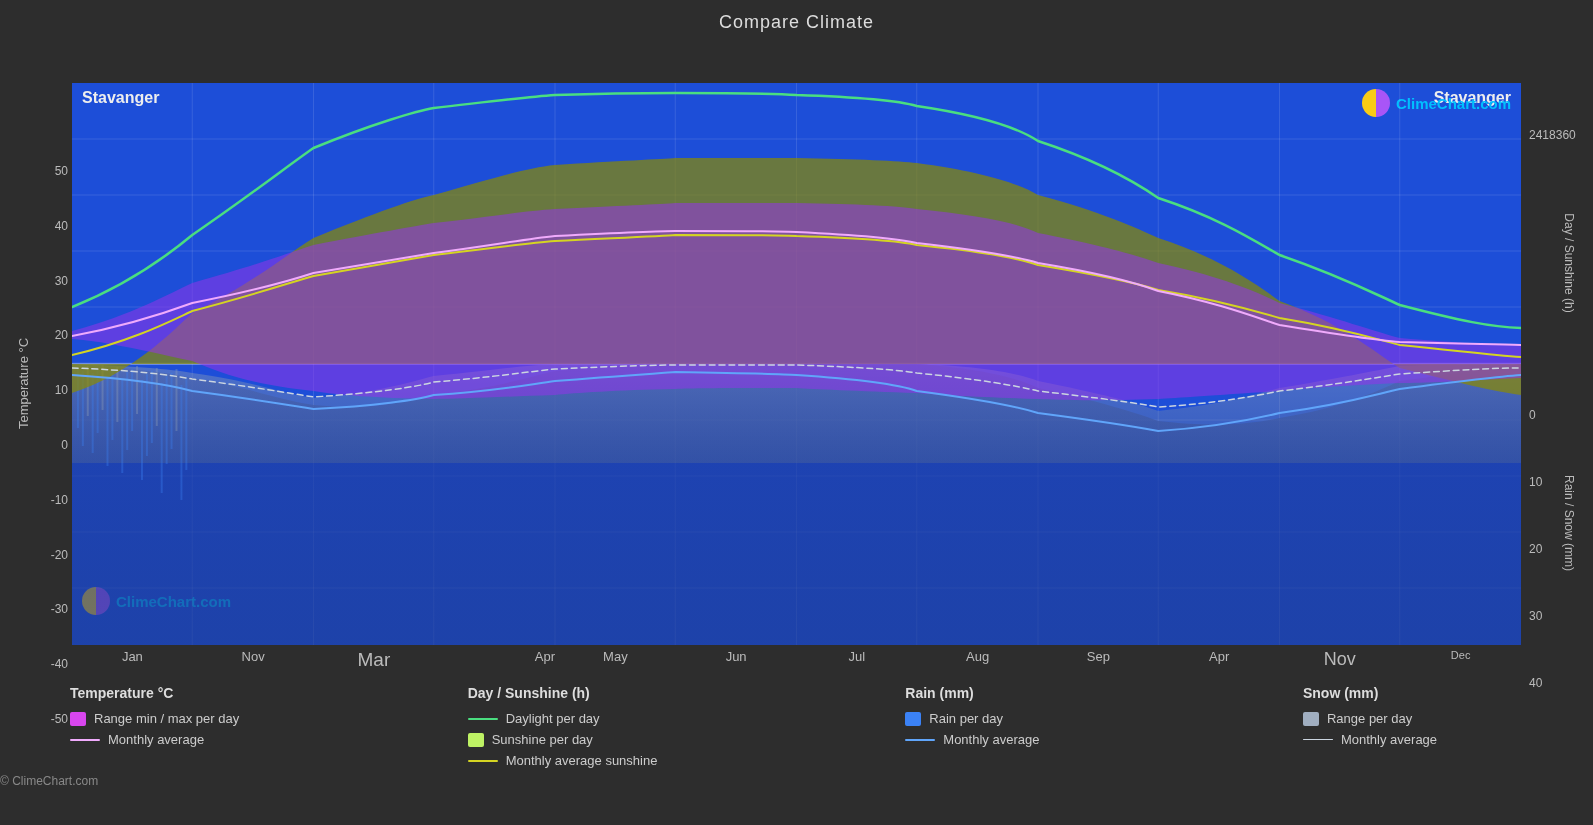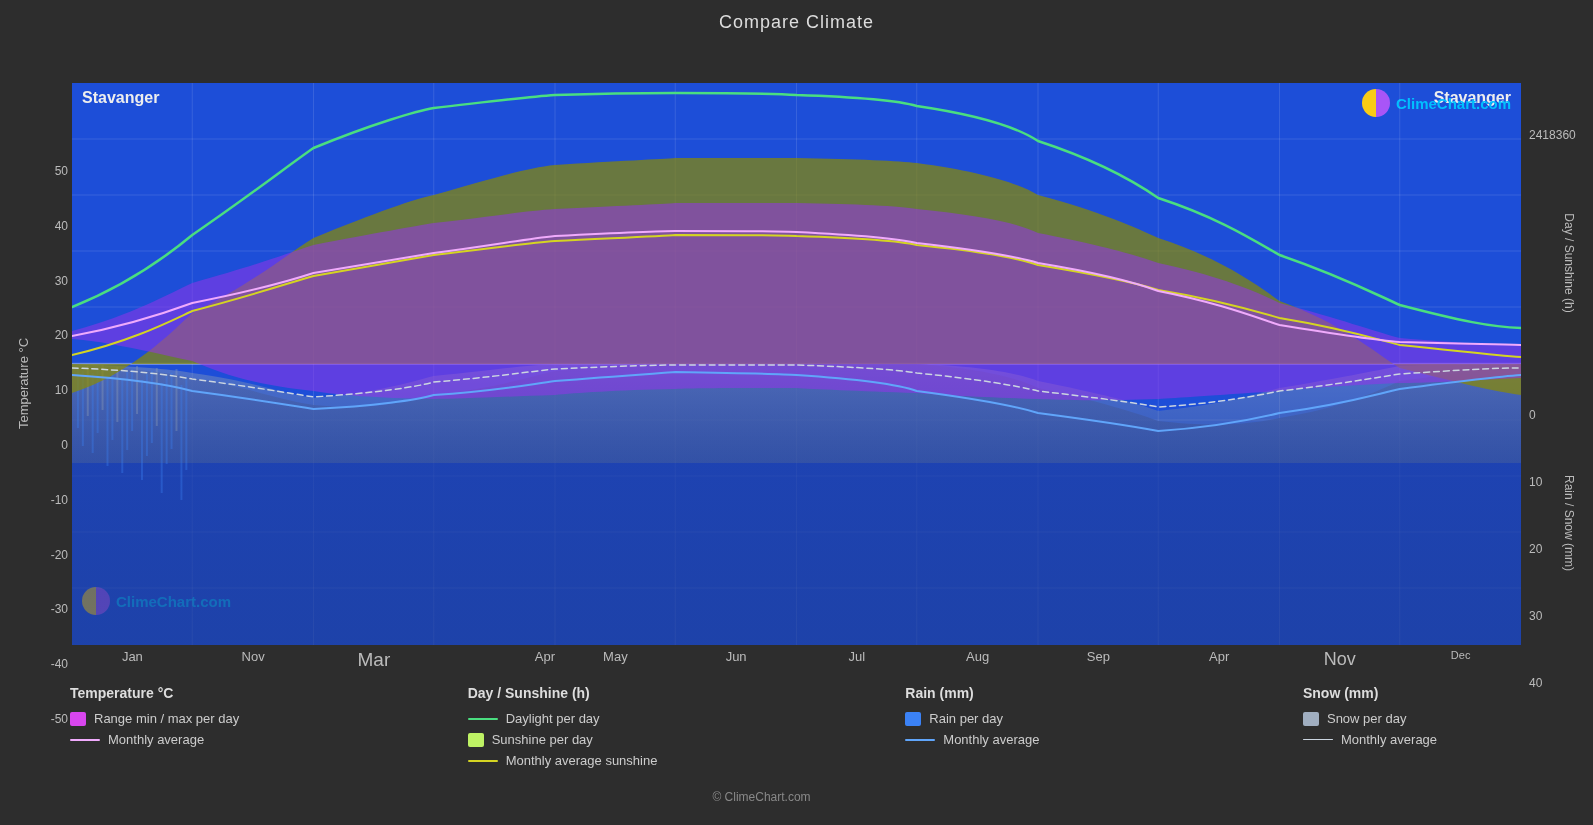--- a/index.html
+++ b/index.html
@@ -101,25 +101,25 @@
       flex-shrink: 0;
       border-radius: 2px;
     }
     .legend-line {
       width: 30px;
       height: 2px;
       flex-shrink: 0;
       border-radius: 1px;
     }
     .copyright {
-      text-align: center;
+      text-align: left;
       padding-right: 70px;
       font-size: 12px;
       color: #888;
-      margin-top: 22px;
+      margin-top: 6px;
     }
     
     .chart-svg {
       position: absolute;
       top: 0; left: 0;
       width: 100%; height: 100%;
     }
   </style>
 </head>
 <body>
@@ -397,21 +397,21 @@
     <div class="legend-item">
       <div class="legend-line" style="background:#60a5fa;"></div>
       <span>Monthly average</span>
     </div>
   </div>
 
   <div class="legend-group">
     <div class="legend-group-title">Snow (mm)</div>
     <div class="legend-item">
       <div class="legend-swatch-rect" style="background:#a0aec0;"></div>
-      <span>Snow per day</span>
+      <span>Range per day</span>
     </div>
     <div class="legend-item">
       <div class="legend-line" style="background:#cbd5e0; height:1.5px;"></div>
       <span>Monthly average</span>
     </div>
   </div>
 </div>
 
 <div class="copyright">© ClimeChart.com</div>
 

